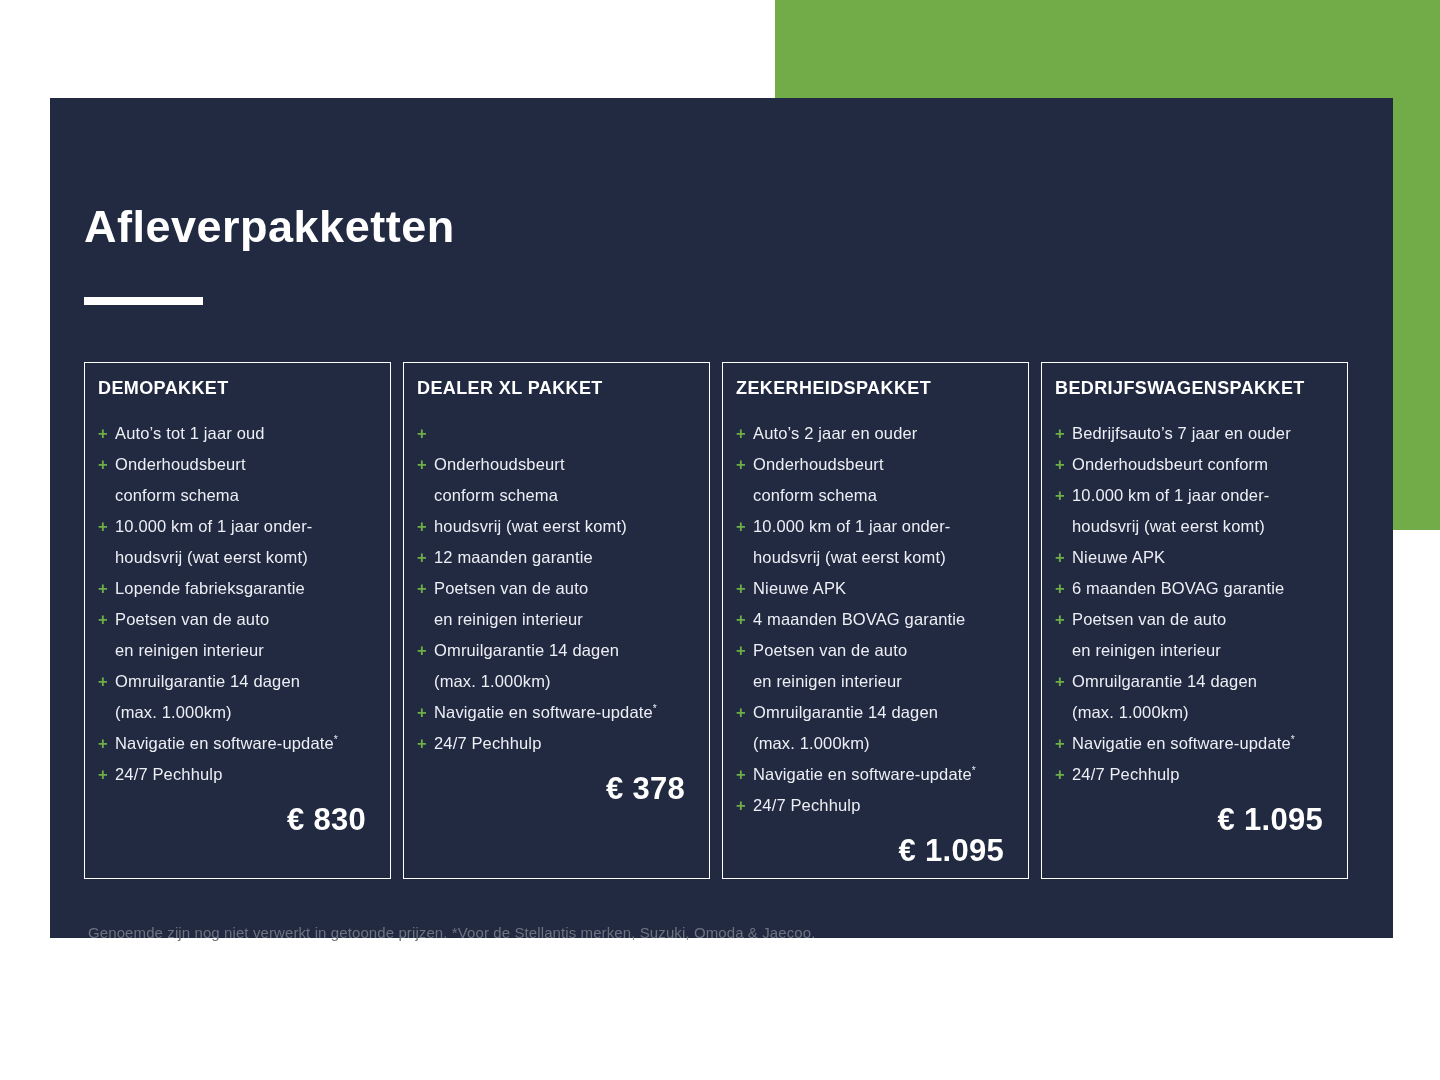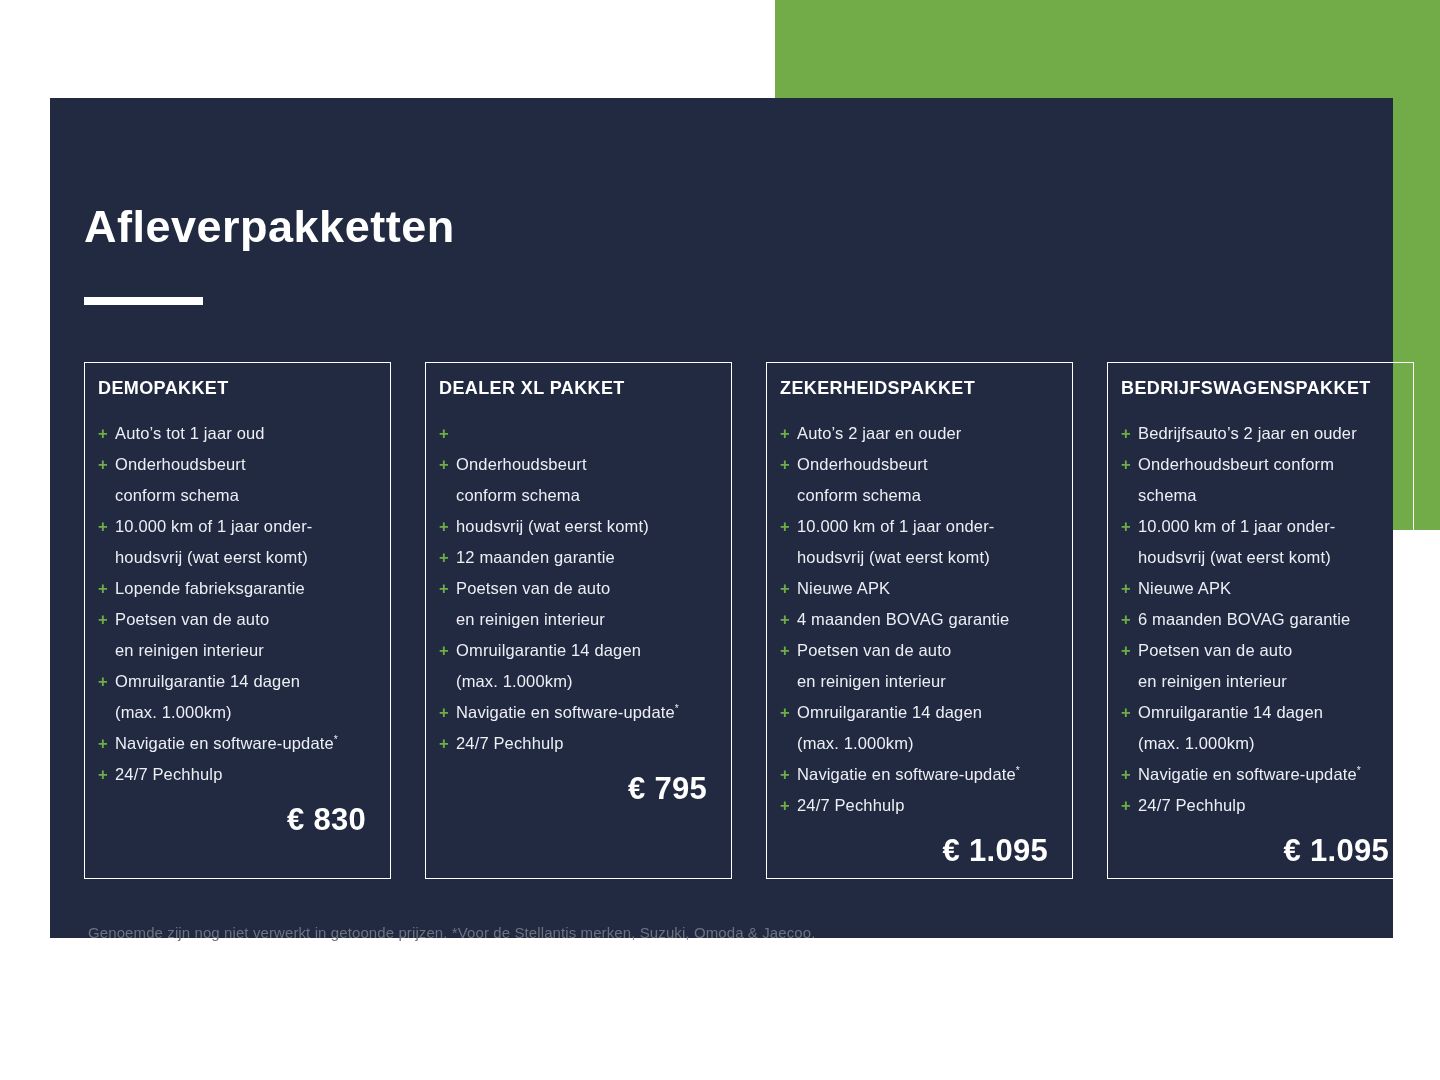--- a/index.html
+++ b/index.html
@@ -43,21 +43,21 @@
   .title-dash{
     position:absolute;
     left:34px; top:199px;
     width:119px; height:8px;
     background:var(--white);
   }
   .packages-row{
     position:absolute;
     left:34px; top:264px;
     display:flex;
-    gap:34px;
+    gap:12px;
   }
   .package-card{
     width:307px;
     height:517px;
     border:1px solid var(--white);
     padding:14px 13px 0 13px;
     background:transparent;
   }
   .package-title{
     color:var(--white);
@@ -221,21 +221,21 @@
               <div class="line">Navigatie en software-update<sup>*</sup></div>
             </div>
           </div>
           <div class="feature">
             <span class="plus">+</span>
             <div class="lines">
               <div class="line">24/7 Pechhulp</div>
             </div>
           </div>
         </div>
-    <div class="package-price">€ 795</div>
+    <div class="package-price">€ 378</div>
   </div>
 
   <div class="package-card">
     <div class="package-title">ZEKERHEIDSPAKKET</div>
     <div class="feature-list">
           <div class="feature">
             <span class="plus">+</span>
             <div class="lines">
               <div class="line">Auto’s 2 jaar en ouder</div>
             </div>
@@ -295,28 +295,27 @@
         </div>
     <div class="package-price">€ 1.095</div>
   </div>
 
   <div class="package-card">
     <div class="package-title">BEDRIJFSWAGENSPAKKET</div>
     <div class="feature-list">
           <div class="feature">
             <span class="plus">+</span>
             <div class="lines">
-              <div class="line">Bedrijfsauto’s 2 jaar en ouder</div>
+              <div class="line">Bedrijfsauto’s 7 jaar en ouder</div>
             </div>
           </div>
           <div class="feature">
             <span class="plus">+</span>
             <div class="lines">
               <div class="line">Onderhoudsbeurt conform</div>
-              <div class="line">schema</div>
             </div>
           </div>
           <div class="feature">
             <span class="plus">+</span>
             <div class="lines">
               <div class="line">10.000 km of 1 jaar onder-</div>
               <div class="line">houdsvrij (wat eerst komt)</div>
             </div>
           </div>
           <div class="feature">

